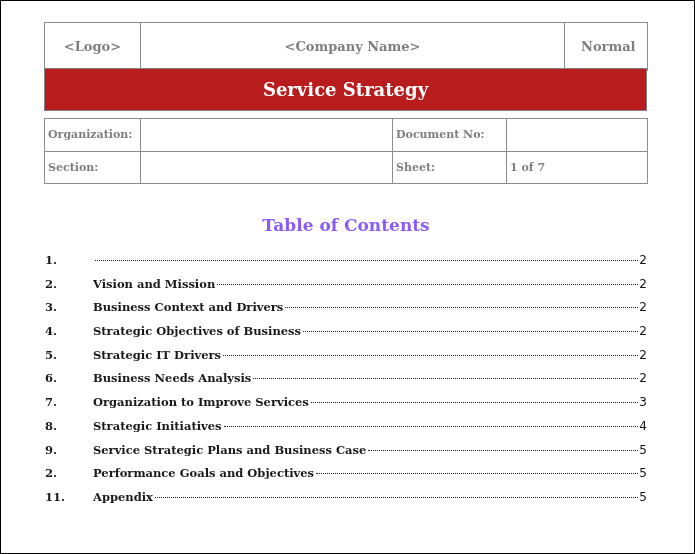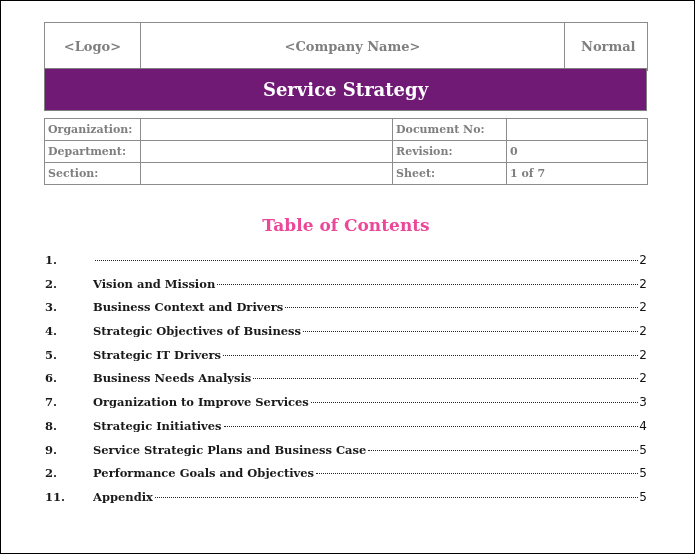--- a/index.html
+++ b/index.html
@@ -14,35 +14,35 @@
   .hdr-table {
     position: absolute; left: 43px; top: 21px; width: 603px; height: 39px;
     border-collapse: collapse; table-layout: fixed;
   }
   .hdr-table td {
     border: 1px solid #8c8c8c; text-align: center; vertical-align: middle;
     color: #7f7f7f; font-weight: bold; font-size: 13px; padding: 16px;
   }
   .title-bar {
     position: absolute; left: 43px; top: 67px; width: 601px; height: 41px;
-    background: #701a75; border: 1px solid #7f7f7f;
+    background: #b91c1c; border: 1px solid #7f7f7f;
     display: flex; align-items: center; justify-content: center;
     color: #ffffff; font-weight: bold; font-size: 18px;
   }
   .info-table {
     position: absolute; left: 43px; top: 117px; width: 603px; height: 66px;
     border-collapse: collapse; table-layout: fixed;
   }
   .info-table td {
     border: 1px solid #8c8c8c; color: #7f7f7f; font-weight: bold; font-size: 11px;
     padding: 0 0 0 3px; height: 21px; vertical-align: middle; white-space: nowrap; overflow: hidden;
   }
   .toc-heading {
     position: absolute; left: 0; top: 214px; width: 690px; text-align: center;
-    font-weight: bold; font-size: 17px; color: #ec4899;
+    font-weight: bold; font-size: 17px; color: #8b5cf6;
   }
   .toc-list { position: absolute; left: 44px; top: 252px; width: 602px; }
   .toc-row {
     display: flex; align-items: baseline; height: 23.7px;
     font-size: 11.5px; font-weight: bold; color: #1a1a1a;
   }
   .toc-num { width: 48px; flex: none; }
   .toc-title { flex: none; white-space: nowrap; }
   .toc-dots {
     flex: 1 1 auto; border-bottom: 1.5px dotted #222; margin: 0 1px 0 2px; position: relative; top: -3px;
@@ -79,26 +79,20 @@
         <col style="width:252px">
         <col style="width:114px">
         <col style="width:141px">
       </colgroup>
     <tbody>
         <tr>
       <td>Organization:</td>
       <td></td>
       <td>Document No:</td>
       <td></td>
-    </tr>
-    <tr>
-      <td>Department:</td>
-      <td></td>
-      <td>Revision:</td>
-      <td>0</td>
     </tr>
     <tr>
       <td>Section:</td>
       <td></td>
       <td>Sheet:</td>
       <td>1 of 7</td>
     </tr>
   </tbody>
     </table>
 

